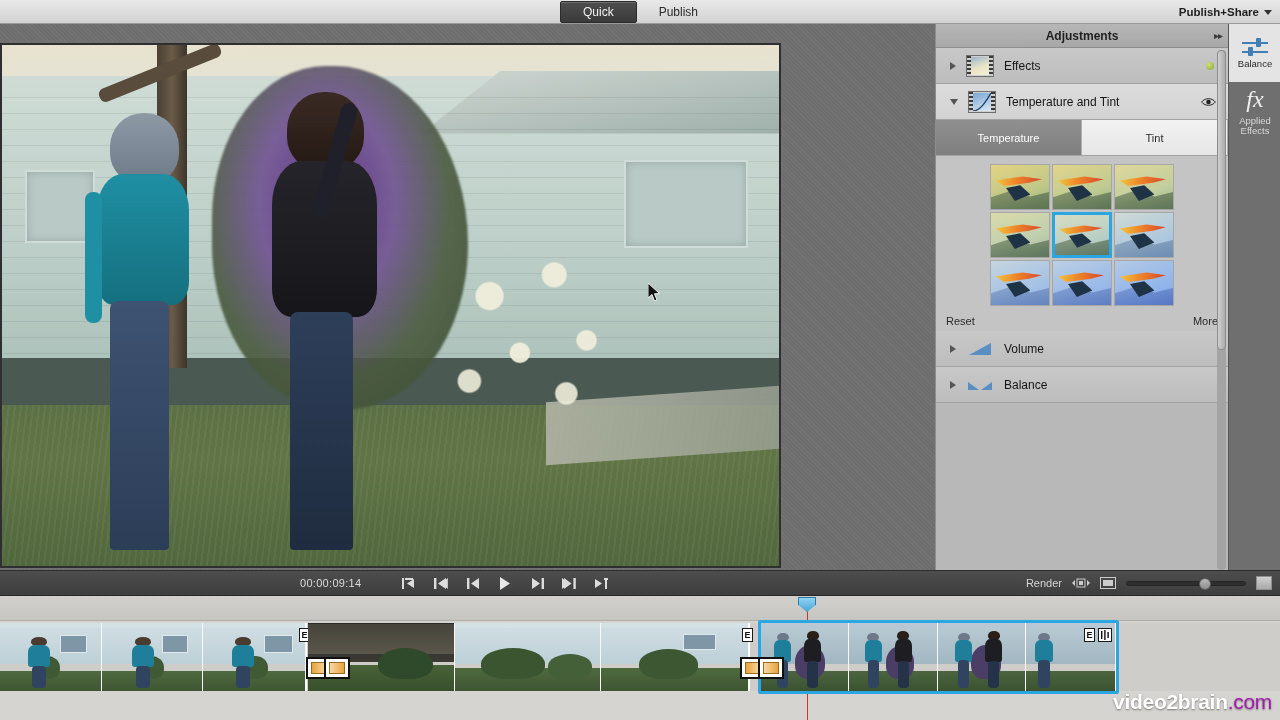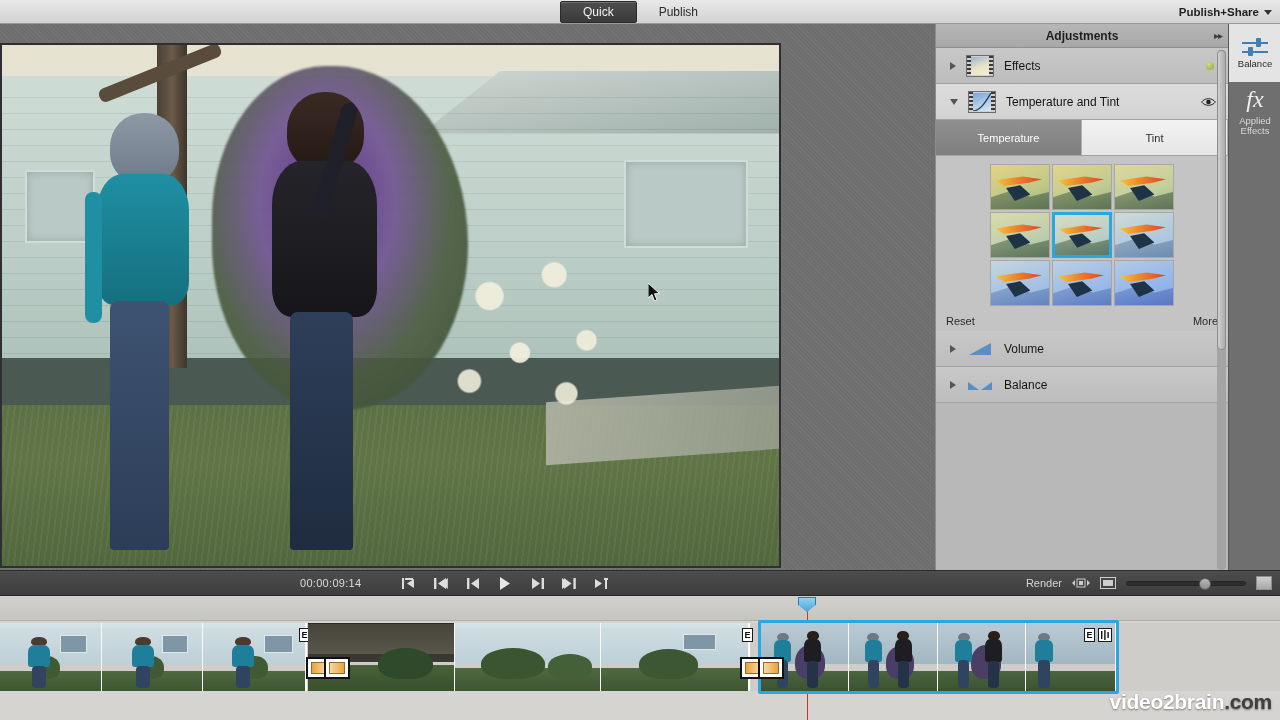--- a/index.html
+++ b/index.html
@@ -227,21 +227,21 @@
   .drop-arrow:before {
     content:""; position:absolute; left:-3px; top:-10px; width:6px; height:10px; background:#8b8b8b;
   }
   .drop-text { font-size: 11px; font-weight: bold; color: #5f4a7a; }
   .watermark {
     position: absolute; right: 8px; bottom: 6px;
     font-size: 21px; font-weight: bold; letter-spacing: -.3px;
     text-shadow: 0 1px 2px rgba(0,0,0,.45);
   }
   .wm-a { color: #ffffff; }
-  .wm-b { color: #404040; font-weight: bold; }
+  .wm-b { color: #a21caf; font-weight: normal; }
 
   
   .rpanel {
     position: absolute; left: 935px; top: 24px; width: 293px; height: 546px;
     background: #b8b8b8; border-left: 1px solid #8e8e8e;
   }
   .rpanel-header {
     height: 24px; background: linear-gradient(#b6b6b6,#a8a8a8);
     border-bottom: 1px solid #8e8e8e;
     display: flex; align-items: center; justify-content: center;

